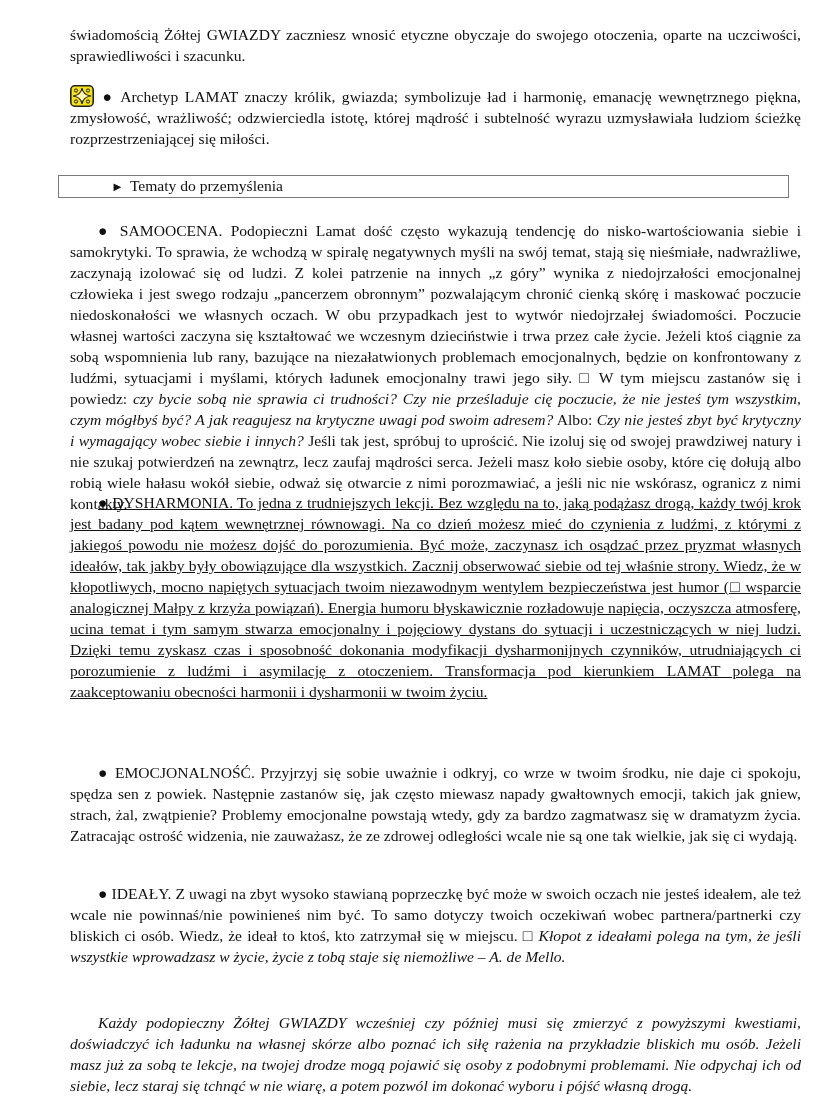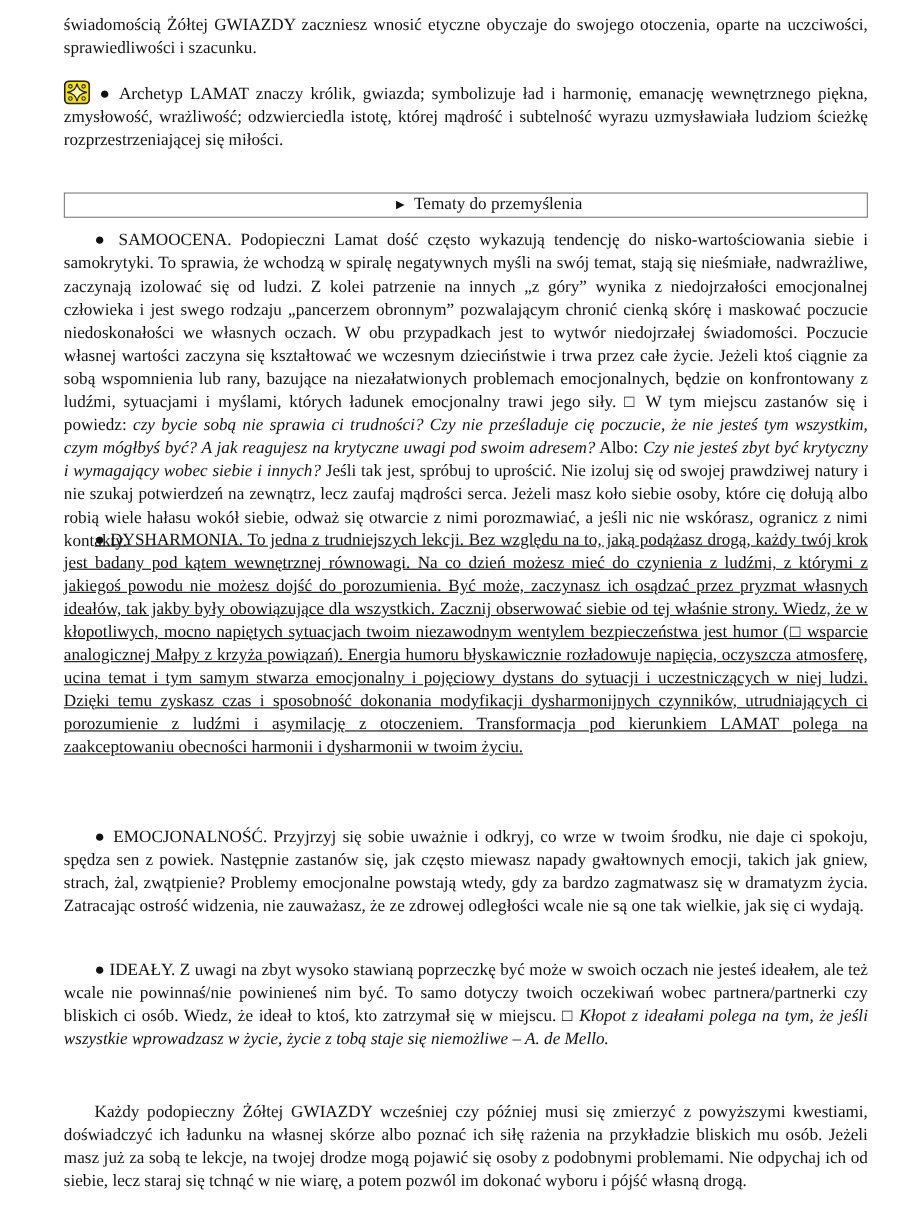--- a/index.html
+++ b/index.html
@@ -4,41 +4,41 @@
 <style>
   html, body { margin: 0; padding: 0; background: #ffffff; }
   body {
     width: 827px; height: 1117px; position: relative; overflow: hidden;
     font-family: "Liberation Serif", "DejaVu Serif", serif;
     color: #111111;
     font-size: 15.6px;
     line-height: 21px;
   }
   .page { position: absolute; left: 58px; top: 0; width: 731px; }
-  p { margin: 0; text-align: justify; hyphens: manual; }
+  p { margin: 12px; text-align: justify; hyphens: manual; }
   .intro { position: absolute; top: 12px; left: 0; width: 731px; }
   .archetype { position: absolute; top: 73px; left: 0; width: 731px; }
   .glyph {
     display: inline-block; width: 24px; height: 22px; vertical-align: -5px;
     margin-right: 6px;
   }
   .box {
     position: absolute; top: 175px; left: 0; width: 731px; height: 23px;
     border: 1.5px solid #7a7a7a; box-sizing: border-box;
-    padding-left: 40px; line-height: 20px; text-align: center;
+    padding-left: 52px; line-height: 20px;
   }
   .box .tri { font-size: 13px; margin-right: 6px; }
   .section { position: absolute; left: 0; width: 731px; }
   .indent { text-indent: 28px; }
   em { font-style: italic; }
   .s1 { top: 208px; }
   .s2 { top: 480px; text-decoration: underline; }
   .s3 { top: 750px; }
   .s4 { top: 871px; }
-  .s5 { top: 1000px; }
+  .s5 { top: 1000px; font-style: italic; }
 </style>
 </head>
 <body>
 
 <div class="page">
 
   <p class="intro">świadomością Żółtej GWIAZDY zaczniesz wnosić etyczne obyczaje do swojego otoczenia, oparte na uczciwości, sprawiedliwości i szacunku.</p>
 
   <p class="archetype">
     <svg class="glyph" viewBox="0 0 24 22">

